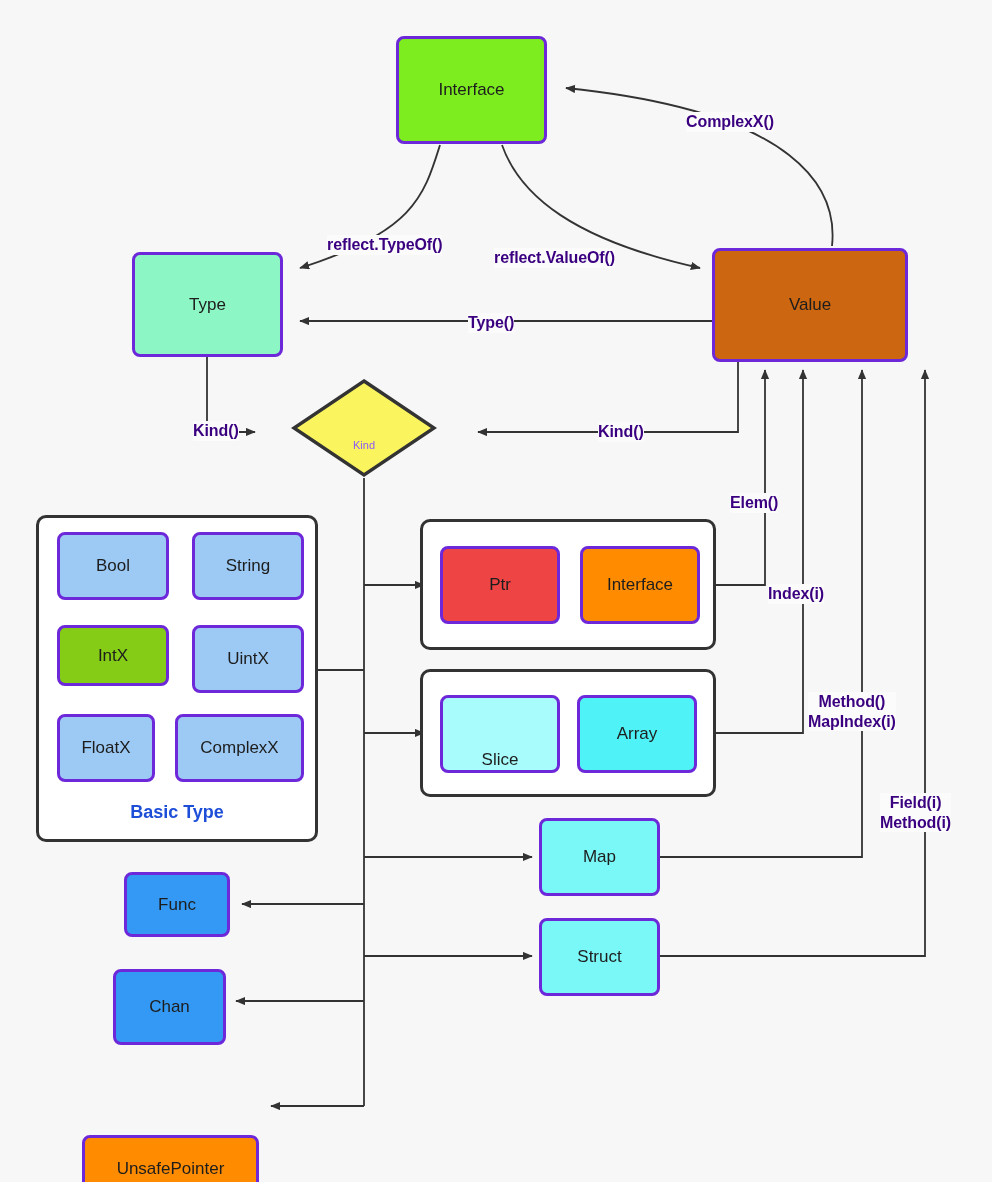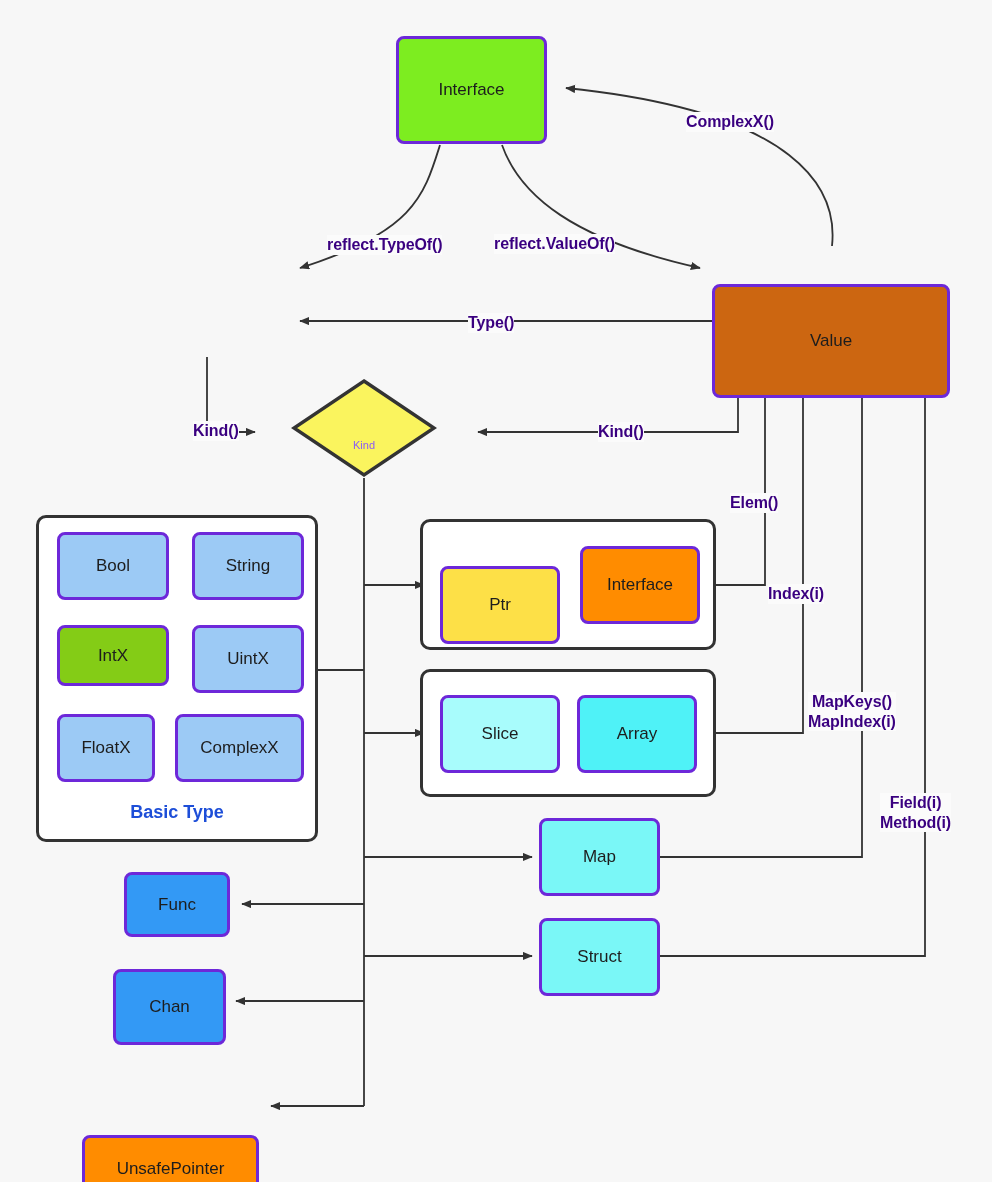--- a/index.html
+++ b/index.html
@@ -94,22 +94,25 @@
       <path d="M660,857 L862,857 L862,370" marker-end="url(#ah)"></path>
 
       <path d="M660,956 L925,956 L925,370" marker-end="url(#ah)"></path>
     </g>
   </svg>
 
   <div class="node" style="left:396px;top:36px;width:151px;height:108px;background:#7ded20;">
     <span>Interface</span>
   </div>
 
-
-  <div class="node" style="left:712px;top:248px;width:238px;height:114px;background:#cc6611;margin-top:36px;">
+  <div class="node" style="left:132px;top:252px;width:151px;height:105px;background:#8cf7c4;">
+    <span>Type</span>
+  </div>
+
+  <div class="node" style="left:712px;top:248px;width:196px;height:114px;background:#cc6611;">
     <span>Value</span>
   </div>
 
   <div style="position:absolute;left:291px;top:378px;width:146px;height:100px;z-index:2;">
     <svg viewBox="0 0 146 100" style="position:absolute;left:0;top:0;width:146px;height:100px;">
       <polygon points="73,3 143,50 73,97 3,50" fill="#faf45e" stroke="#333333" stroke-width="3.4"></polygon>
     </svg>
     <div style="position:absolute;left:0;top:17px;width:146px;height:100px;display:flex;align-items:center;justify-content:center;font-size:11px;color:#8b5cf6;">Kind</div>
   </div>
 
@@ -130,30 +133,30 @@
   <div class="node" style="left:57px;top:714px;width:98px;height:68px;background:#9ccaf5;">
     <span>FloatX</span>
   </div>
   <div class="node" style="left:175px;top:714px;width:129px;height:68px;background:#9ccaf5;">
     <span>ComplexX</span>
   </div>
   <div class="grouplabel" style="left:36px;top:802px;width:282px;">Basic Type</div>
 
   <div class="group" style="left:420px;top:519px;width:296px;height:131px;">
   </div>
-  <div class="node" style="left:440px;top:546px;width:120px;height:78px;background:#fde047;margin-top:20px;">
+  <div class="node" style="left:440px;top:546px;width:120px;height:78px;background:#ef4444;">
     <span>Ptr</span>
   </div>
   <div class="node" style="left:580px;top:546px;width:120px;height:78px;background:#ff8c00;">
     <span>Interface</span>
   </div>
 
   <div class="group" style="left:420px;top:669px;width:296px;height:128px;">
   </div>
-  <div class="node" style="left:440px;top:695px;width:120px;height:78px;background:#a8fcfc;">
+  <div class="node" style="left:440px;top:695px;width:120px;height:78px;background:#a8fcfc;align-items:flex-end;">
     <span>Slice</span>
   </div>
   <div class="node" style="left:577px;top:695px;width:120px;height:78px;background:#4ff2f7;">
     <span>Array</span>
   </div>
 
   <div class="node" style="left:539px;top:818px;width:121px;height:78px;background:#7af7f7;">
     <span>Map</span>
   </div>
   <div class="node" style="left:539px;top:918px;width:121px;height:78px;background:#7af7f7;align-items:center;">
@@ -167,31 +170,31 @@
     <span>Chan</span>
   </div>
   <div class="node" style="left:82px;top:1135px;width:177px;height:67px;background:#ff8c00;">
     <span>UnsafePointer</span>
   </div>
 
   <div class="edgelabel" style="left:686px;top:112px;">ComplexX()</div>
 
   <div class="edgelabel" style="left:327px;top:235px;">reflect.TypeOf()</div>
 
-  <div class="edgelabel" style="left:494px;top:234px;">reflect.ValueOf()</div>
+  <div class="edgelabel" style="left:494px;top:248px;">reflect.ValueOf()</div>
 
   <div class="edgelabel" style="left:468px;top:313px;">Type()</div>
 
   <div class="edgelabel" style="left:193px;top:421px;">Kind()</div>
 
   <div class="edgelabel" style="left:598px;top:422px;">Kind()</div>
 
   <div class="edgelabel" style="left:730px;top:493px;">Elem()</div>
 
   <div class="edgelabel" style="left:768px;top:584px;">Index(i)</div>
 
-  <div class="edgelabel" style="left:808px;top:692px;">MapKeys()
+  <div class="edgelabel" style="left:808px;top:692px;">Method()
 MapIndex(i)</div>
 
   <div class="edgelabel" style="left:880px;top:793px;">Field(i)
 Method(i)</div>
 
 </div>
 
 </body></html>

